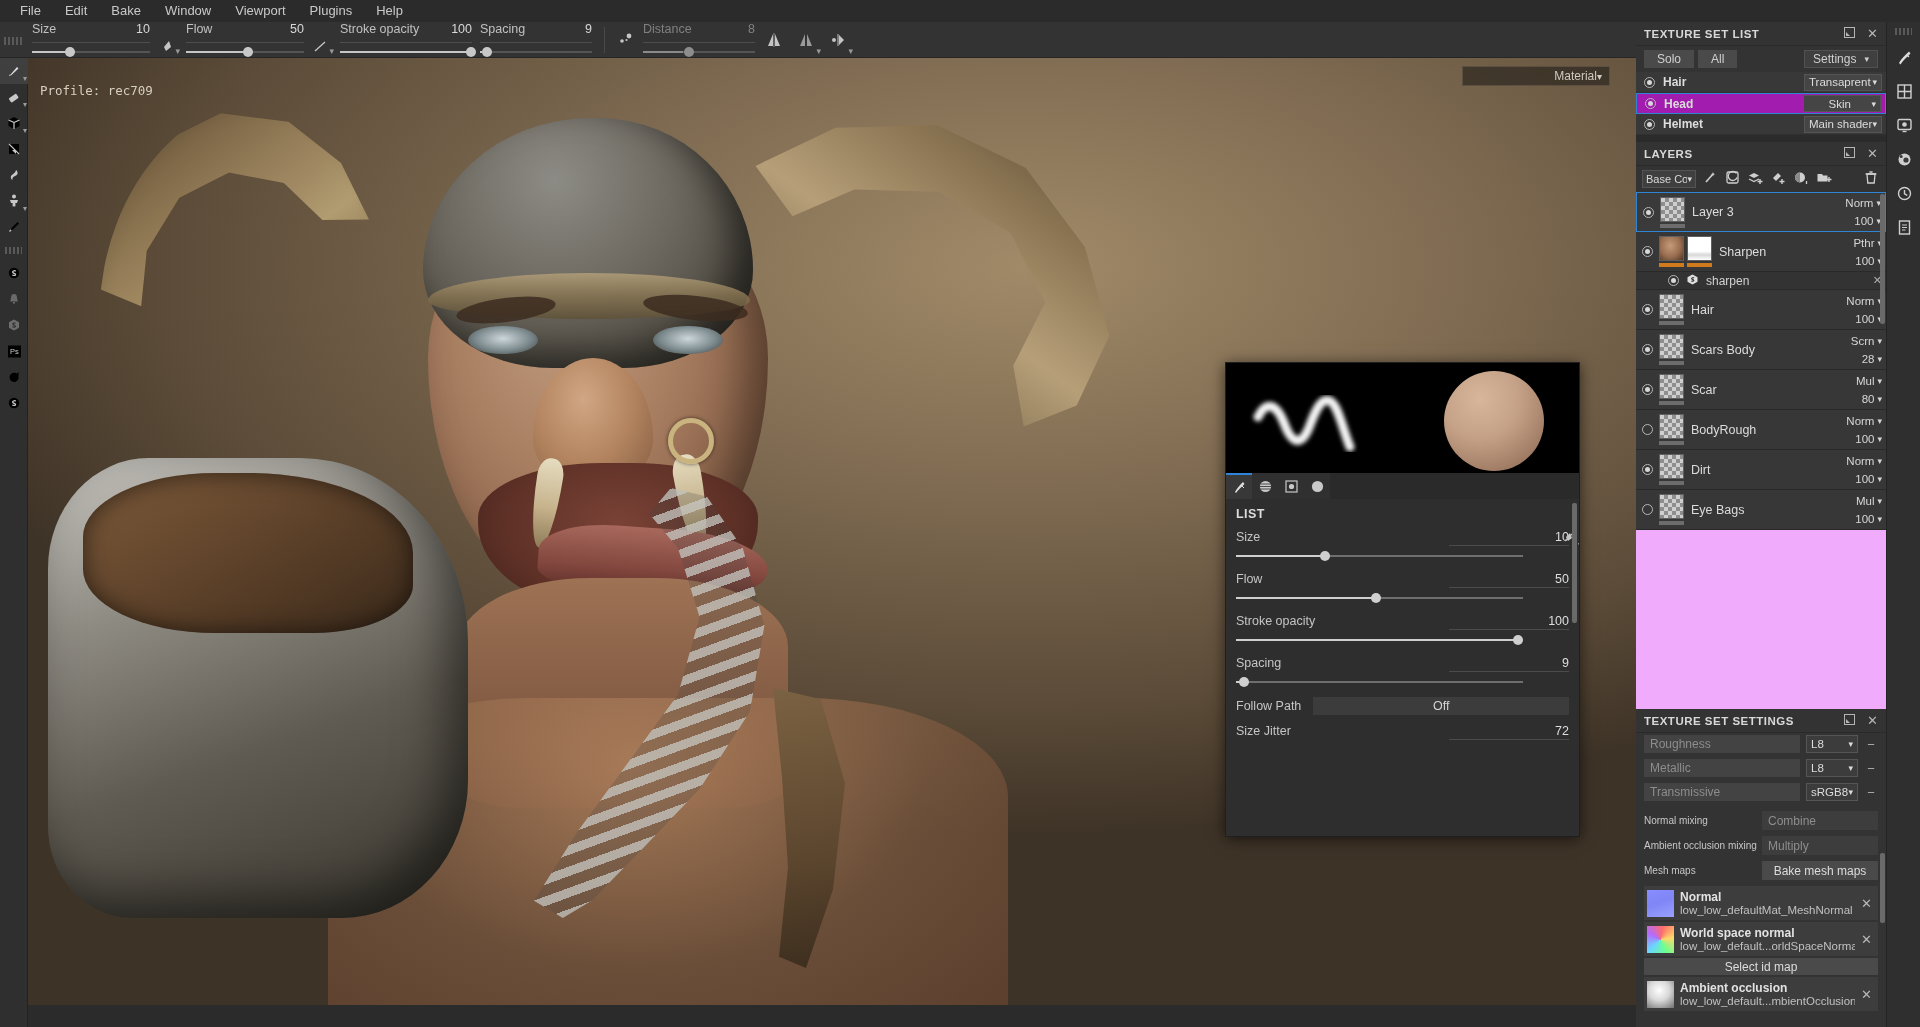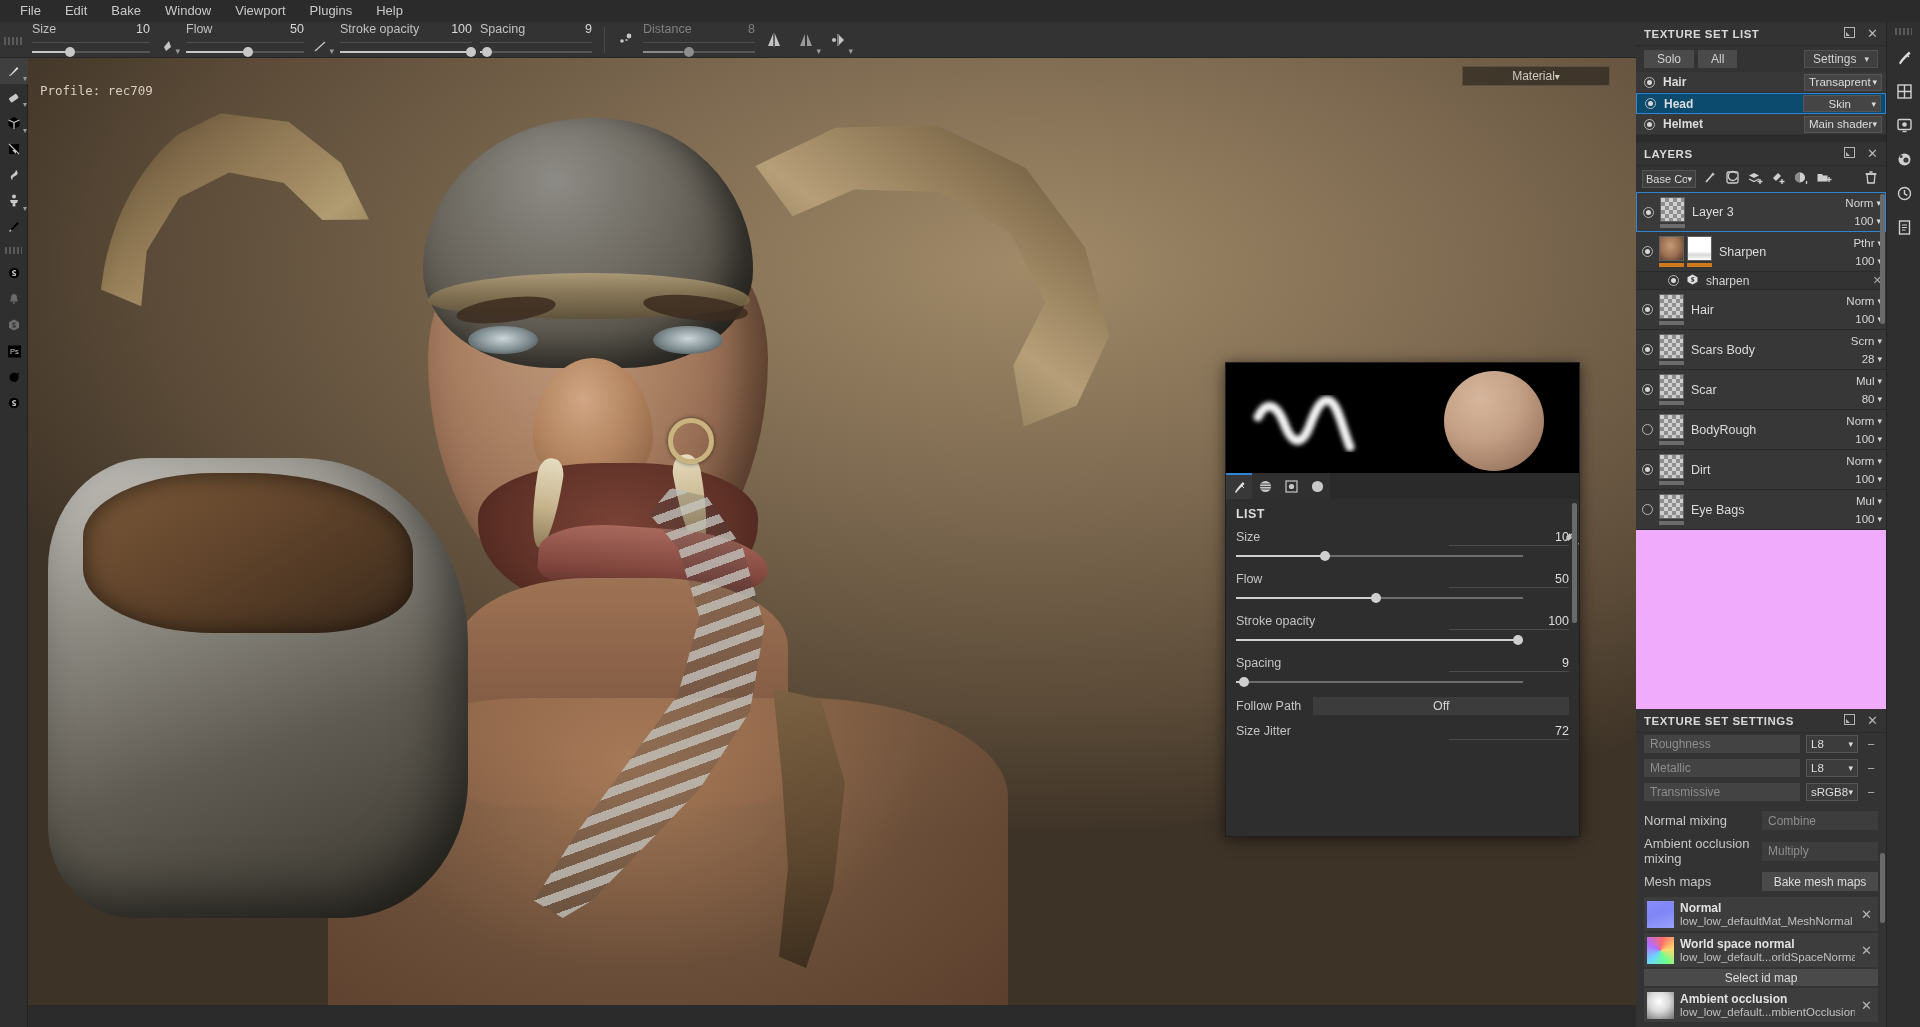--- a/index.html
+++ b/index.html
@@ -46,21 +46,21 @@
      background-size:100% 7px; background-repeat:no-repeat; background-position:0 2px; }
 
   
   #viewport { position:absolute; left:28px; top:58px; right:284px; bottom:22px; overflow:hidden;
     background:
       radial-gradient(ellipse 70% 60% at 62% 22%, #a08a68 0%, #7d6950 42%, #5a4a37 78%, #3e3327 100%);
   }
   #profile-label { position:absolute; left:12px; top:25px; font-size:12.5px; color:#d7cfc0;
      font-family:"DejaVu Sans Mono", monospace; }
   #material-dd { position:absolute; right:26px; top:8px; width:148px; height:20px; background:rgba(48,42,34,.75);
-     border:1px solid #5b5042; display:flex; align-items:center; justify-content:center; padding:0 7px; font-size:12px; color:#cfcabf; }
+     border:1px solid #5b5042; display:flex; align-items:center; justify-content:flex-end; padding:0 7px; font-size:12px; color:#cfcabf; }
 
   
   .vp-layer{ position:absolute; }
   #horn-l { left:60px; top:40px; width:330px; height:300px;
      border-radius:60% 40% 50% 50%/80% 60% 40% 20%;
      background:linear-gradient(150deg,#5a4a33 0%,#8d7652 30%,#b49d72 55%,#7e6a49 80%,#4a3e2c 100%);
      transform:rotate(-8deg); box-shadow:inset -18px -10px 30px rgba(0,0,0,.45); opacity:.97;
      clip-path:polygon(0% 55%,8% 30%,24% 12%,46% 4%,66% 10%,80% 26%,86% 46%,72% 44%,62% 30%,46% 24%,30% 30%,18% 46%,14% 64%); }
   #horn-r { left:700px; top:55px; width:420px; height:330px;
      background:linear-gradient(210deg,#4d4130 0%,#8a7452 28%,#b7a079 52%,#7b684a 78%,#463a2a 100%);
@@ -151,21 +151,21 @@
   .panel-title { font-size:11.5px; font-weight:bold; letter-spacing:.5px; color:#d8d8d8; }
   .panel-hdr-icons { display:flex; gap:12px; align-items:center; }
   .hdr-ic { color:#b5b5b5; font-size:13px; line-height:13px; }
 
   
   #tsl { background:#3a3a3a; }
   #tsl-tools { height:26px; display:flex; align-items:center; padding:0 8px; gap:4px; background:#333; }
   .smallbtn { height:18px; padding:0 13px; background:#4a4a4a; font-size:12px; color:#d0d0d0; display:flex; align-items:center; }
   .settings-btn { margin-left:auto; height:18px; padding:0 8px; background:#3f3f3f; border:1px solid #515151; font-size:12px; color:#d0d0d0; display:flex; align-items:center; gap:8px;}
   .ts-row { height:21px; display:flex; align-items:center; padding:0 4px 0 8px; gap:8px; background:#383838; border-bottom:1px solid #303030; position:relative;}
-  .ts-row.sel { border:1px solid #2f84d6; background:#0c4a6e; }
+  .ts-row.sel { border:1px solid #2f84d6; background:#a21caf; }
   .ts-name { font-size:12px; font-weight:bold; color:#dcdcdc; flex:1; }
   .ts-shader { width:78px; height:17px; background:#454545; border:1px solid #555; font-size:11.5px; color:#dcdcdc; display:flex; align-items:center; justify-content:space-between; padding:0 4px; }
   .radio { width:11px; height:11px; border-radius:50%; border:1px solid #b6b6b6; position:relative; }
   .radio.on::after { content:""; position:absolute; left:2px; top:2px; width:5px; height:5px; border-radius:50%; background:#d8d8d8; }
 
   
   #layers-tools { height:26px; display:flex; align-items:center; gap:7px; padding:0 6px; background:#333; }
   #chan-dd { width:54px; height:18px; background:#3f3f3f; border:1px solid #545454; font-size:11px; color:#d8d8d8; display:flex; align-items:center; justify-content:space-between; padding:0 3px; overflow:hidden; white-space:nowrap;}
   #layer-list { flex:1; overflow:hidden; background:#f0abfc; position:relative; }
   .layer-row { height:40px; display:flex; align-items:center; padding:0 4px 0 6px; border-bottom:1px solid #292929; position:relative; background:#373737;}
@@ -186,21 +186,21 @@
   #layer-scroll { position:absolute; right:1px; top:2px; width:5px; height:130px; background:#6a6a6a; border-radius:2px;}
 
   
   #tss { background:#333; }
   #tss-body { flex:1; overflow:hidden; padding:2px 8px 0 8px; position:relative; }
   .tss-row { display:flex; align-items:center; gap:6px; margin-bottom:6px; }
   .tss-field { flex:1; height:18px; background:#434343; display:flex; align-items:center; padding:0 6px; font-size:12px; color:#8d8d8d; }
   .tss-dd { width:52px; height:18px; background:#3c3c3c; border:1px solid #555; display:flex; align-items:center; justify-content:space-between; padding:0 4px; font-size:11.5px; color:#dcdcdc; }
   .tss-minus { width:14px; text-align:center; color:#b0b0b0; font-size:13px; }
   .tss-lrow { display:flex; align-items:center; margin-bottom:6px; }
-  .tss-ll { font-size:13px; color:#c7c7c7; width:118px; }
+  .tss-ll { font-size:10px; color:#c7c7c7; width:118px; }
   .tss-rv { flex:1; height:19px; background:#3d3d3d; display:flex; align-items:center; padding:0 6px; font-size:12px; color:#8d8d8d; }
   .tss-btn { flex:1; height:19px; background:#4a4a4a; display:flex; align-items:center; justify-content:center; font-size:12px; color:#dcdcdc; }
   .map-row { height:34px; background:#3d3d3d; display:flex; align-items:center; gap:6px; padding:0 6px 0 3px; margin-bottom:2px; }
   .map-thumb { width:27px; height:27px; flex:none; }
   .map-texts { flex:1; overflow:hidden; }
   .map-title { font-size:12px; font-weight:bold; color:#e2e2e2; }
   .map-sub { font-size:11.5px; color:#c0c0c0; white-space:nowrap; }
   .map-x { color:#b8b8b8; font-size:13px; }
   .selid { height:17px; background:#4a4a4a; display:flex; align-items:center; justify-content:center; font-size:12px; color:#dcdcdc; margin-bottom:2px; }
   #tss-scroll { position:absolute; right:1px; top:120px; width:5px; height:70px; background:#6a6a6a; border-radius:2px;}

